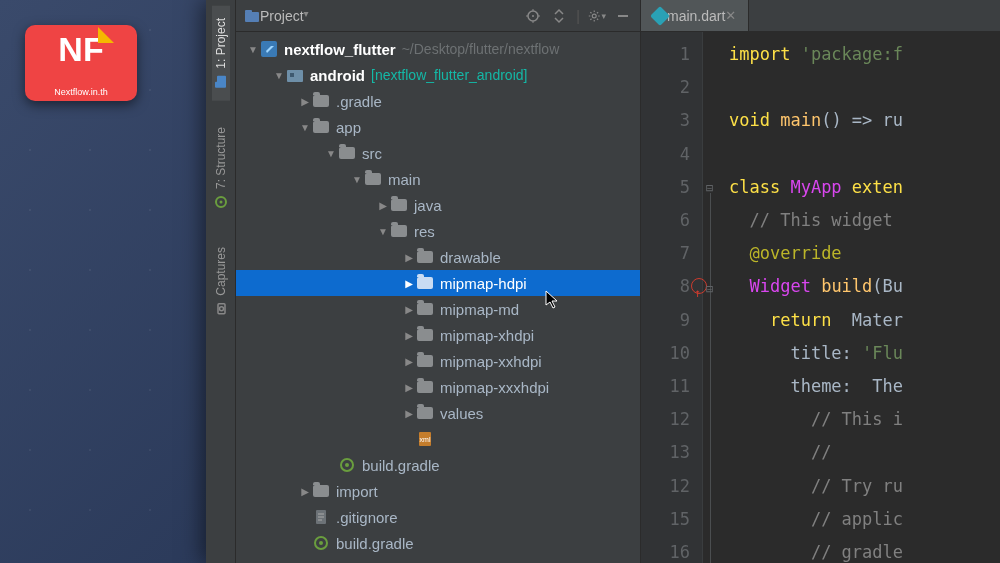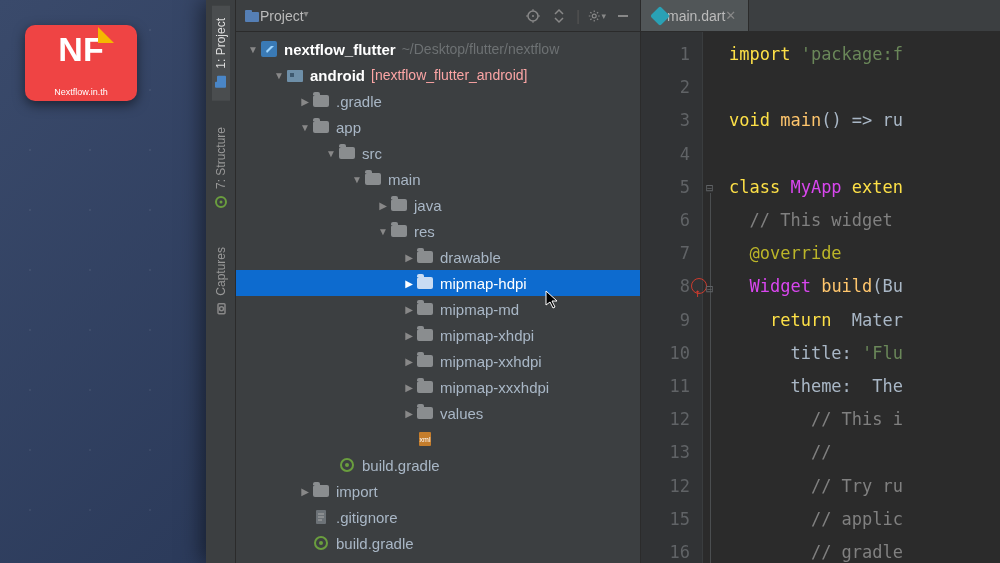--- a/index.html
+++ b/index.html
@@ -249,21 +249,21 @@
       </div>
       <div class="tree-row" style="padding-left:36px">
         <span class="arrow">▼</span>
         <span class="ticon">
             <svg width="16" height="14" viewBox="0 0 16 14">
               <rect x="0" y="2" width="16" height="12" fill="#6e8fa8" rx="1"></rect>
               <rect x="3" y="5" width="4" height="4" fill="#3f5a70"></rect>
             </svg>
           </span>
         <span class="label bold">android</span>
-        <span class="extra" style="color:#fca5a5">[nextflow_flutter_android]</span>
+        <span class="extra" style="color:#14b8a6">[nextflow_flutter_android]</span>
       </div>
       <div class="tree-row" style="padding-left:62px">
         <span class="arrow">▶</span>
         <span class="ticon">
             <span class="folder-ic"></span>
           </span>
         <span class="label">.gradle</span>
       </div>
       <div class="tree-row" style="padding-left:62px">
         <span class="arrow">▼</span>

